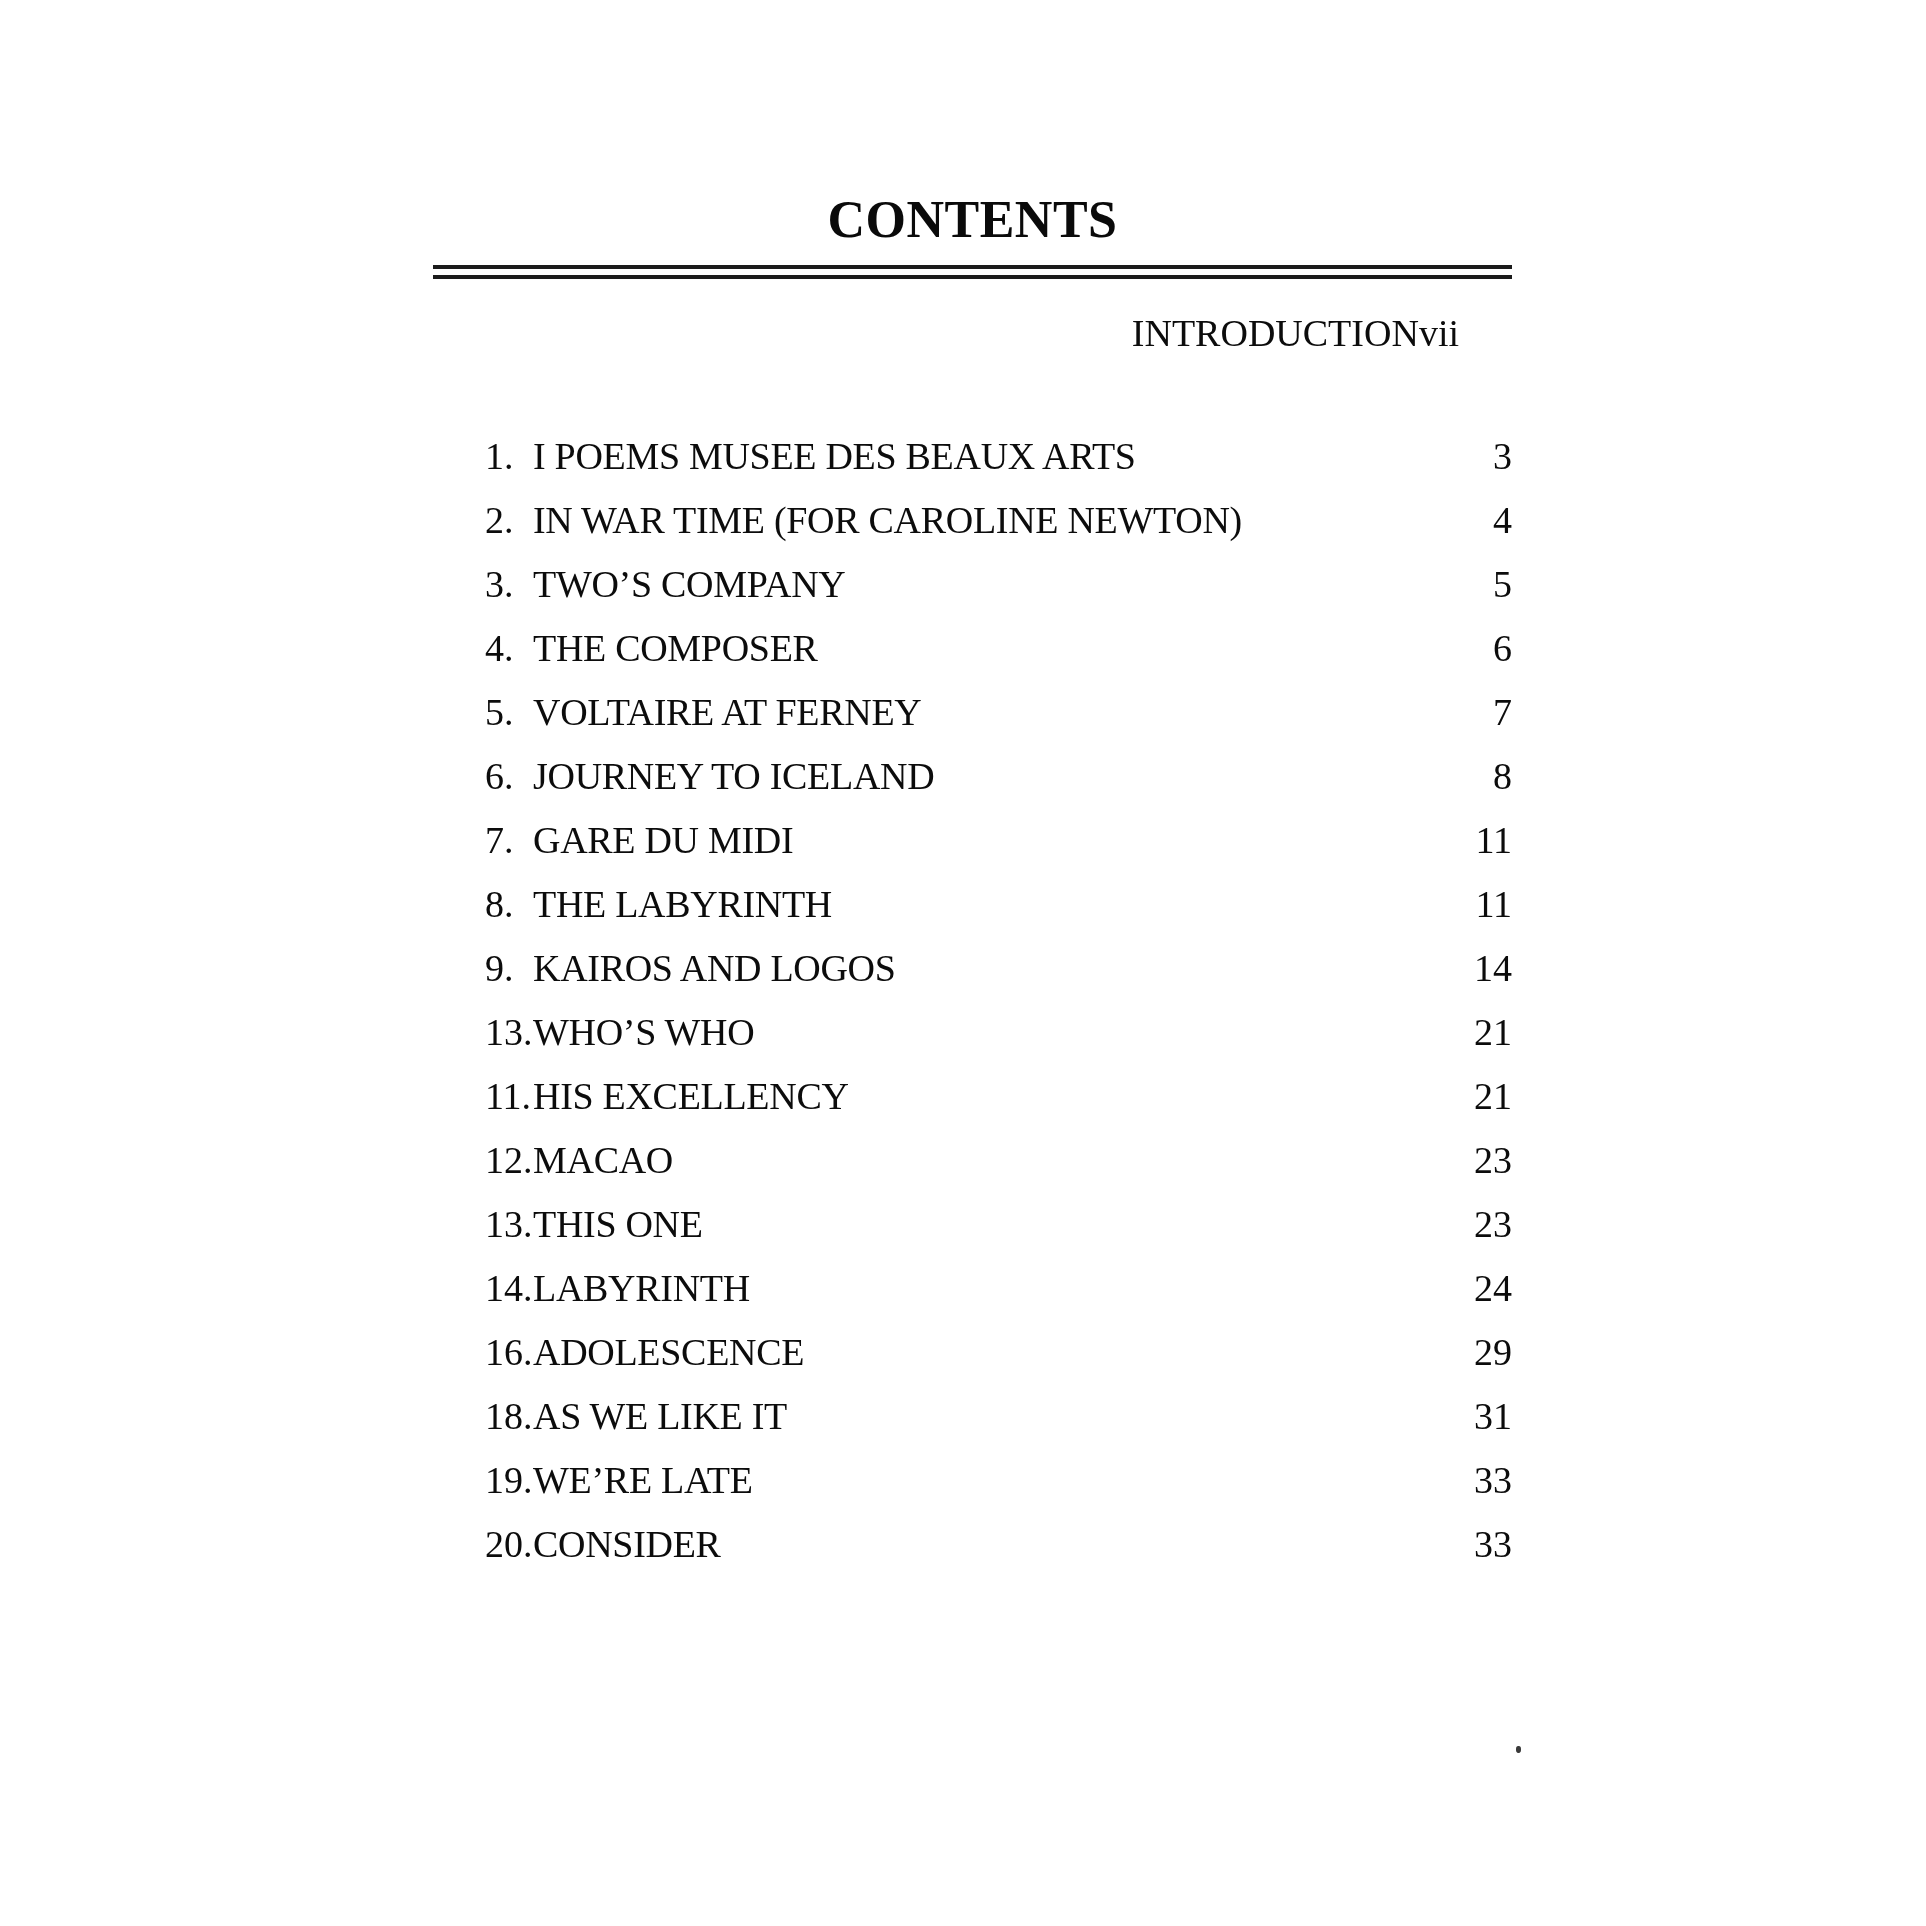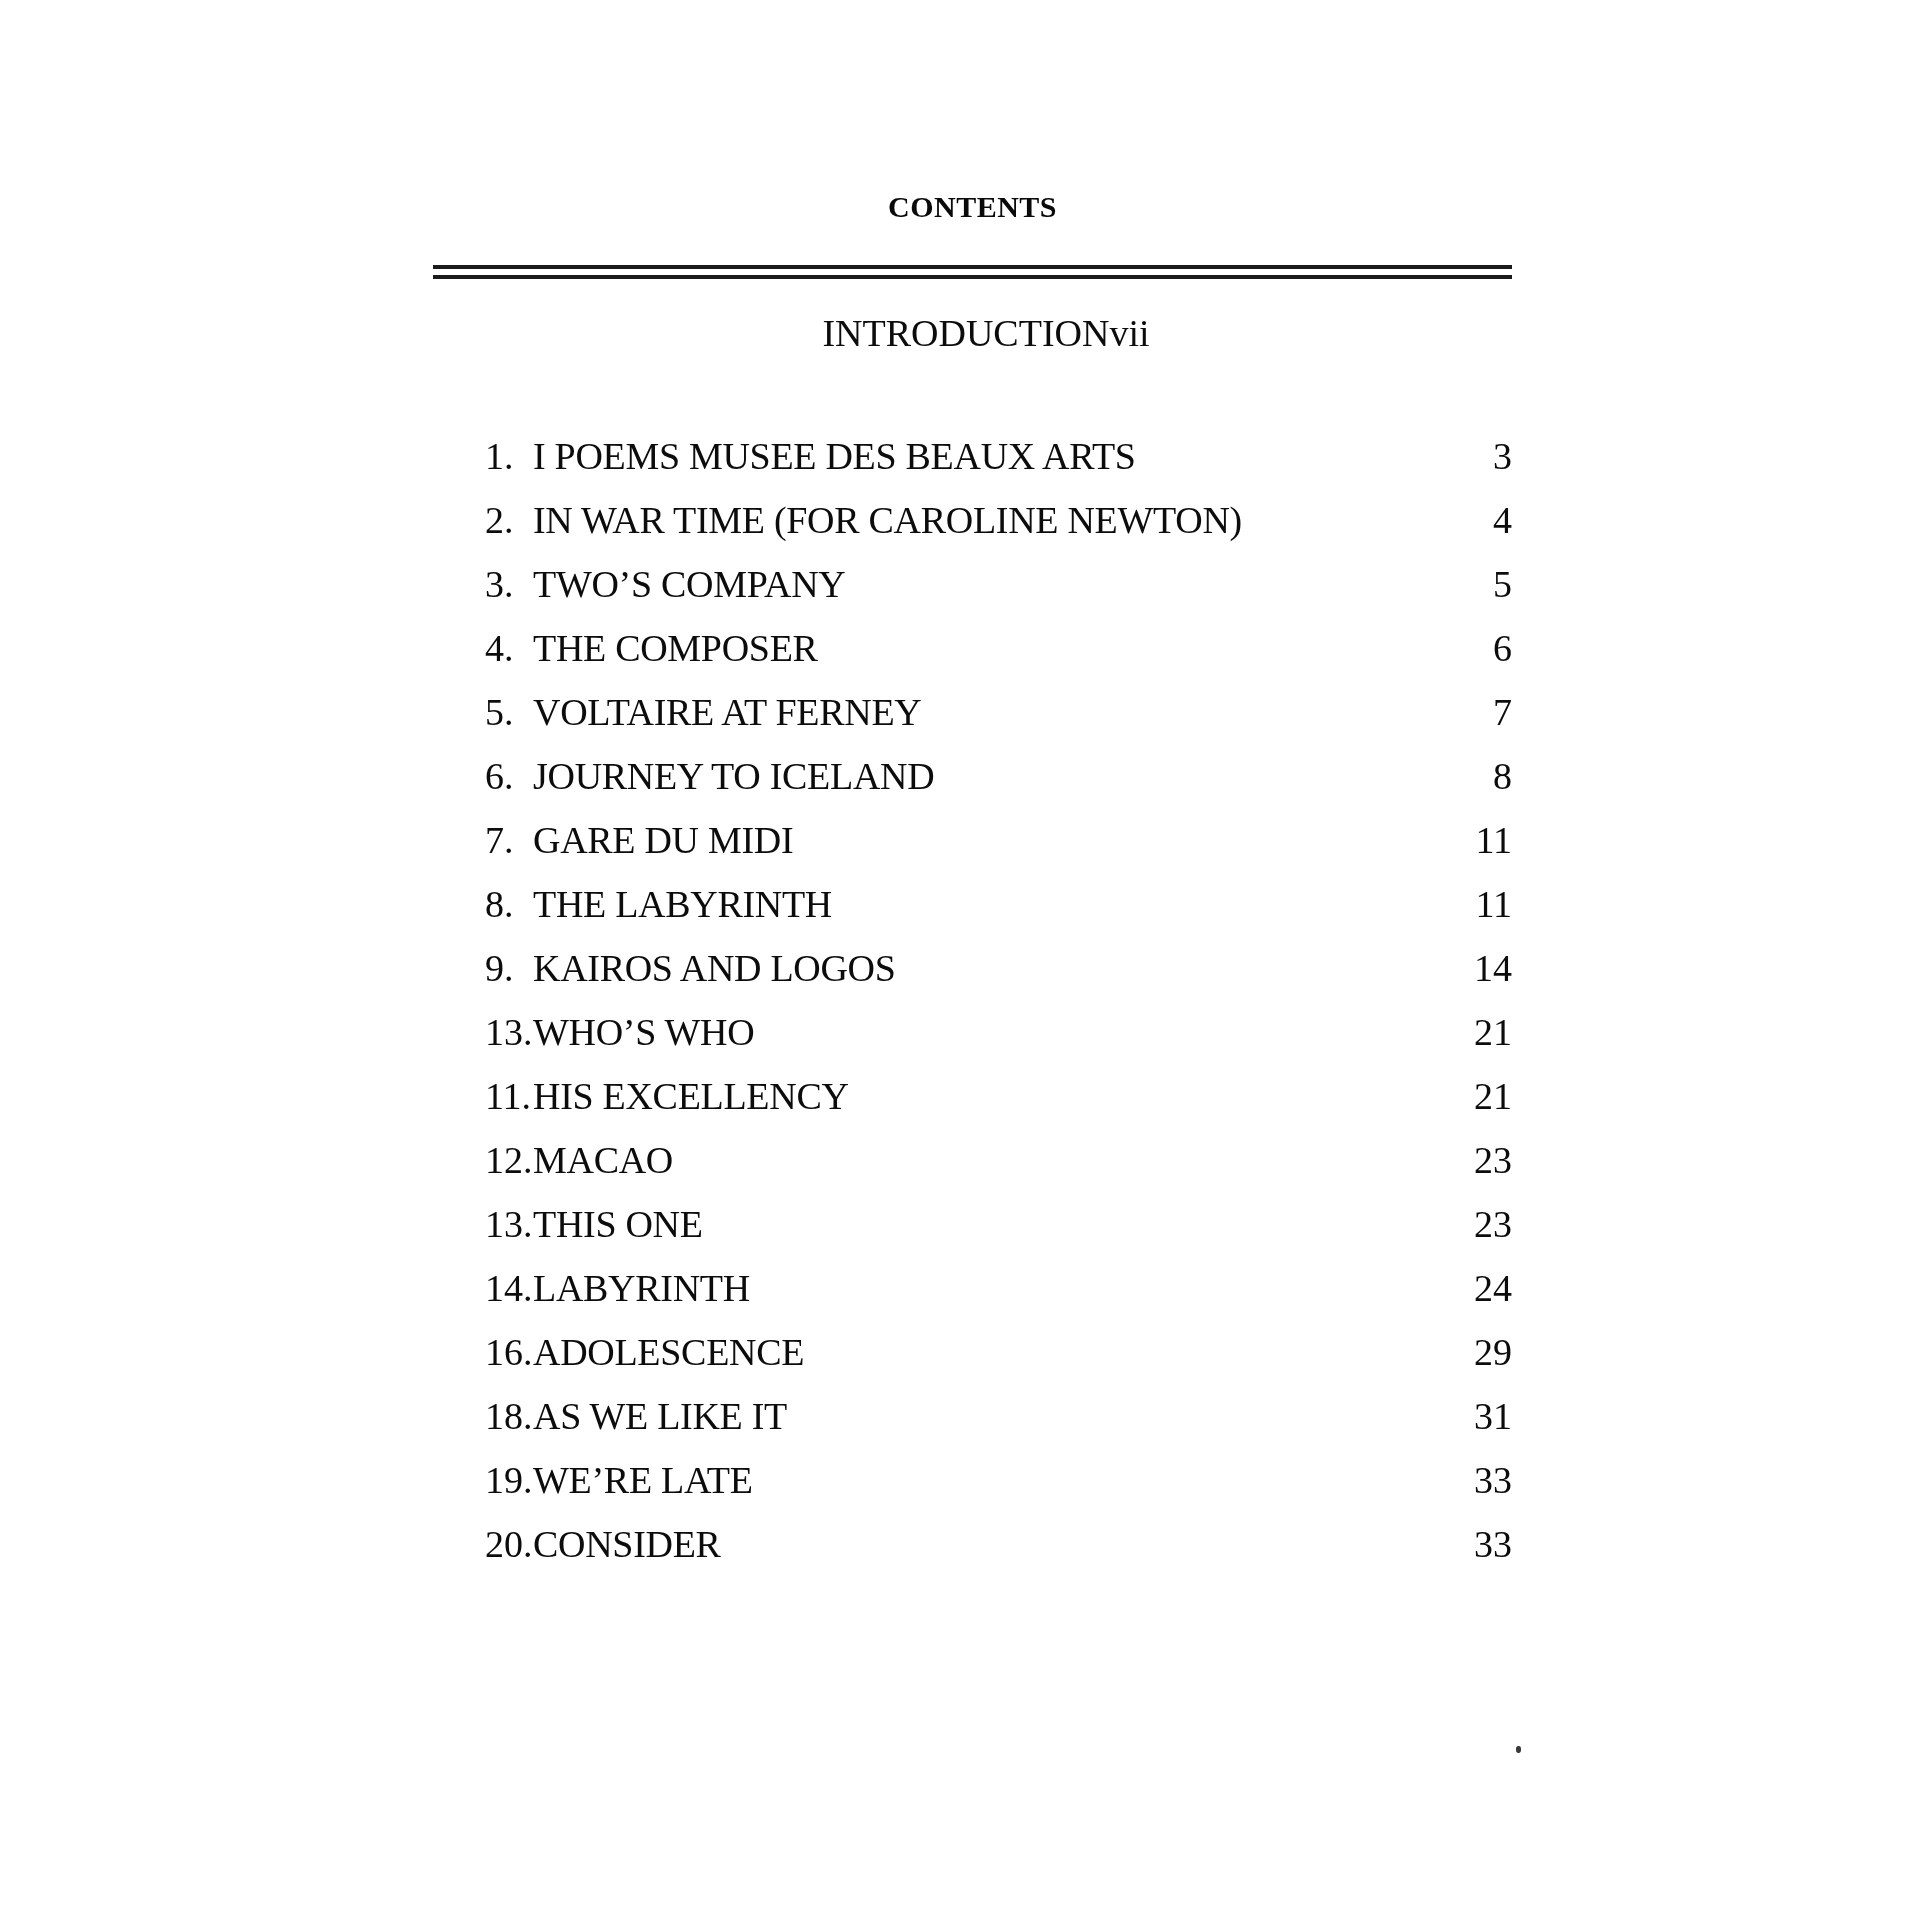--- a/index.html
+++ b/index.html
@@ -11,42 +11,42 @@
     font-family: "Liberation Serif", "DejaVu Serif", serif;
     color: #0c0c0c;
     overflow: hidden;
   }
   .toc-title {
     position: absolute;
     left: 433px;
     width: 1079px;
     top: 190px;
     text-align: center;
-    font-size: 30px;
+    font-size: 52px;
     font-weight: 700;
     letter-spacing: 0.5px;
     color: #0a0a0a;
   }
   .double-rule {
     position: absolute;
     left: 433px;
     width: 1079px;
     top: 265px;
     height: 14px;
     border-top: 4px solid #1b1b1b;
     border-bottom: 4px solid #1b1b1b;
     box-sizing: border-box;
   }
   .intro-row {
     position: absolute;
-    left: 494px;
+    left: 475px;
     top: 311px;
     width: 1035px;
     display: flex;
-    justify-content: center;
+    justify-content: flex-end;
     align-items: baseline;
     font-size: 38px;
     line-height: 44px;
   }
   .intro-page { margin-right: 51px; }
   .toc-list {
     position: absolute;
     left: 485px;
     top: 424px;
     width: 1027px;

